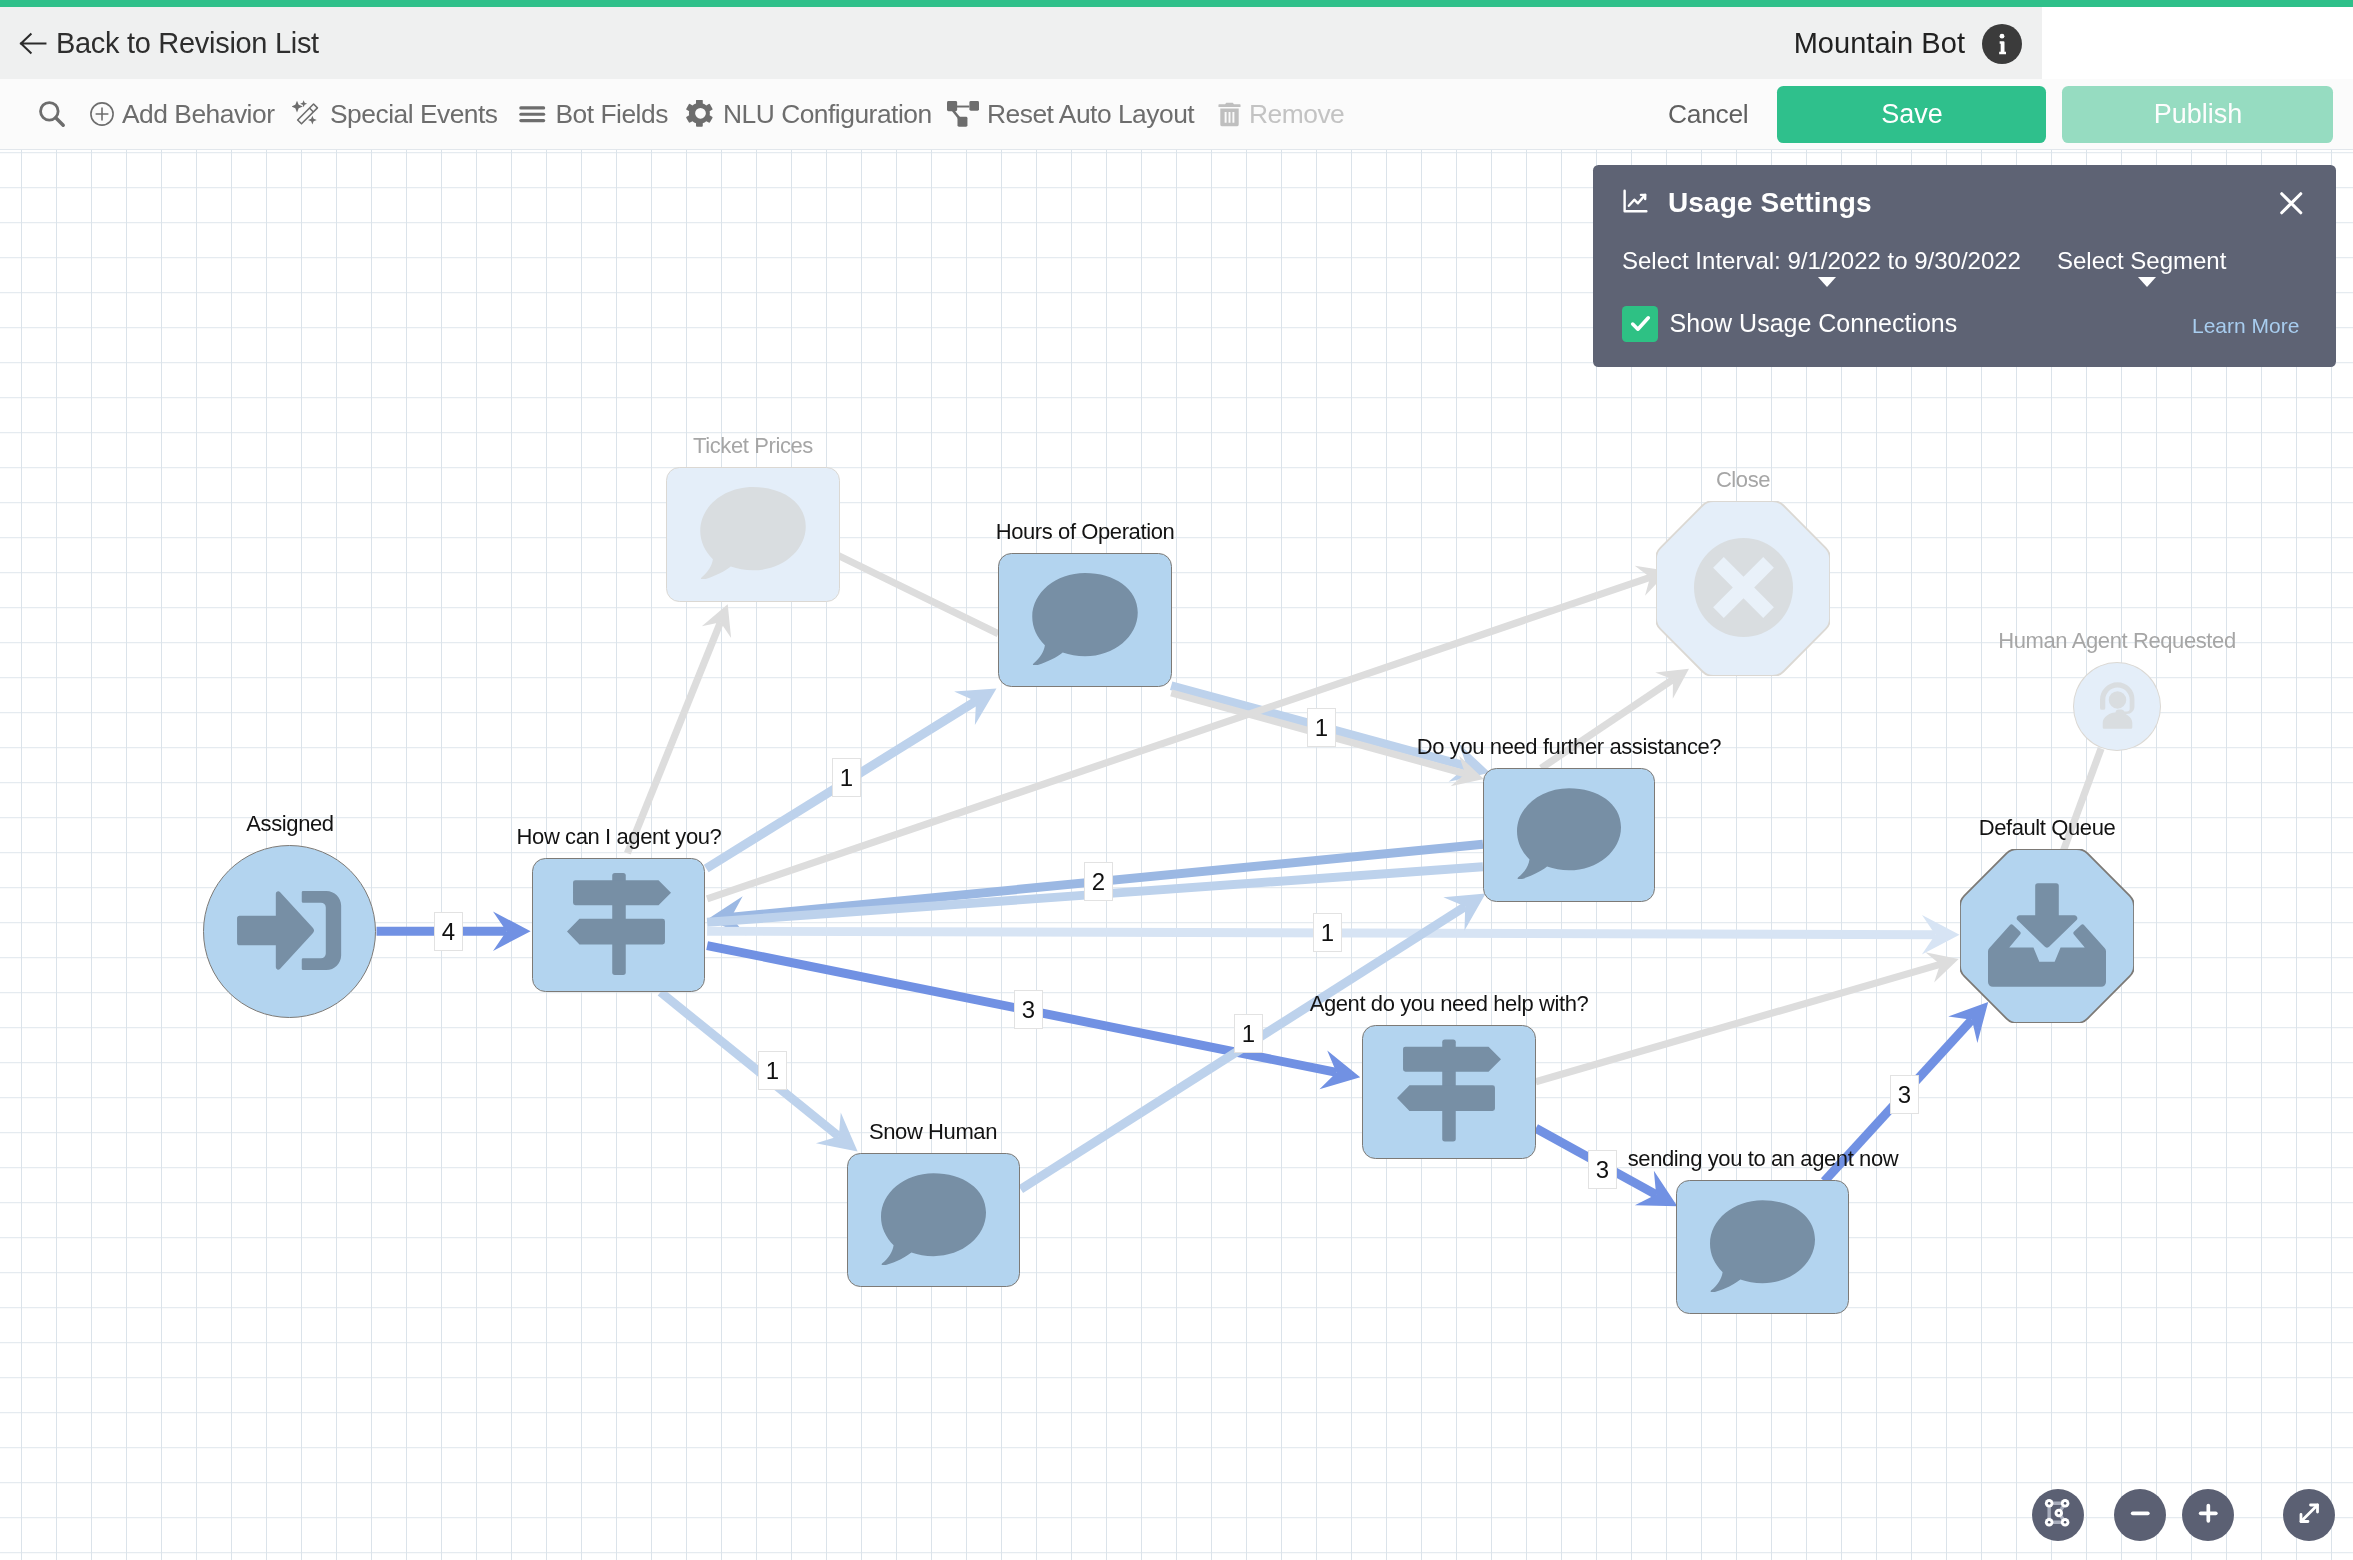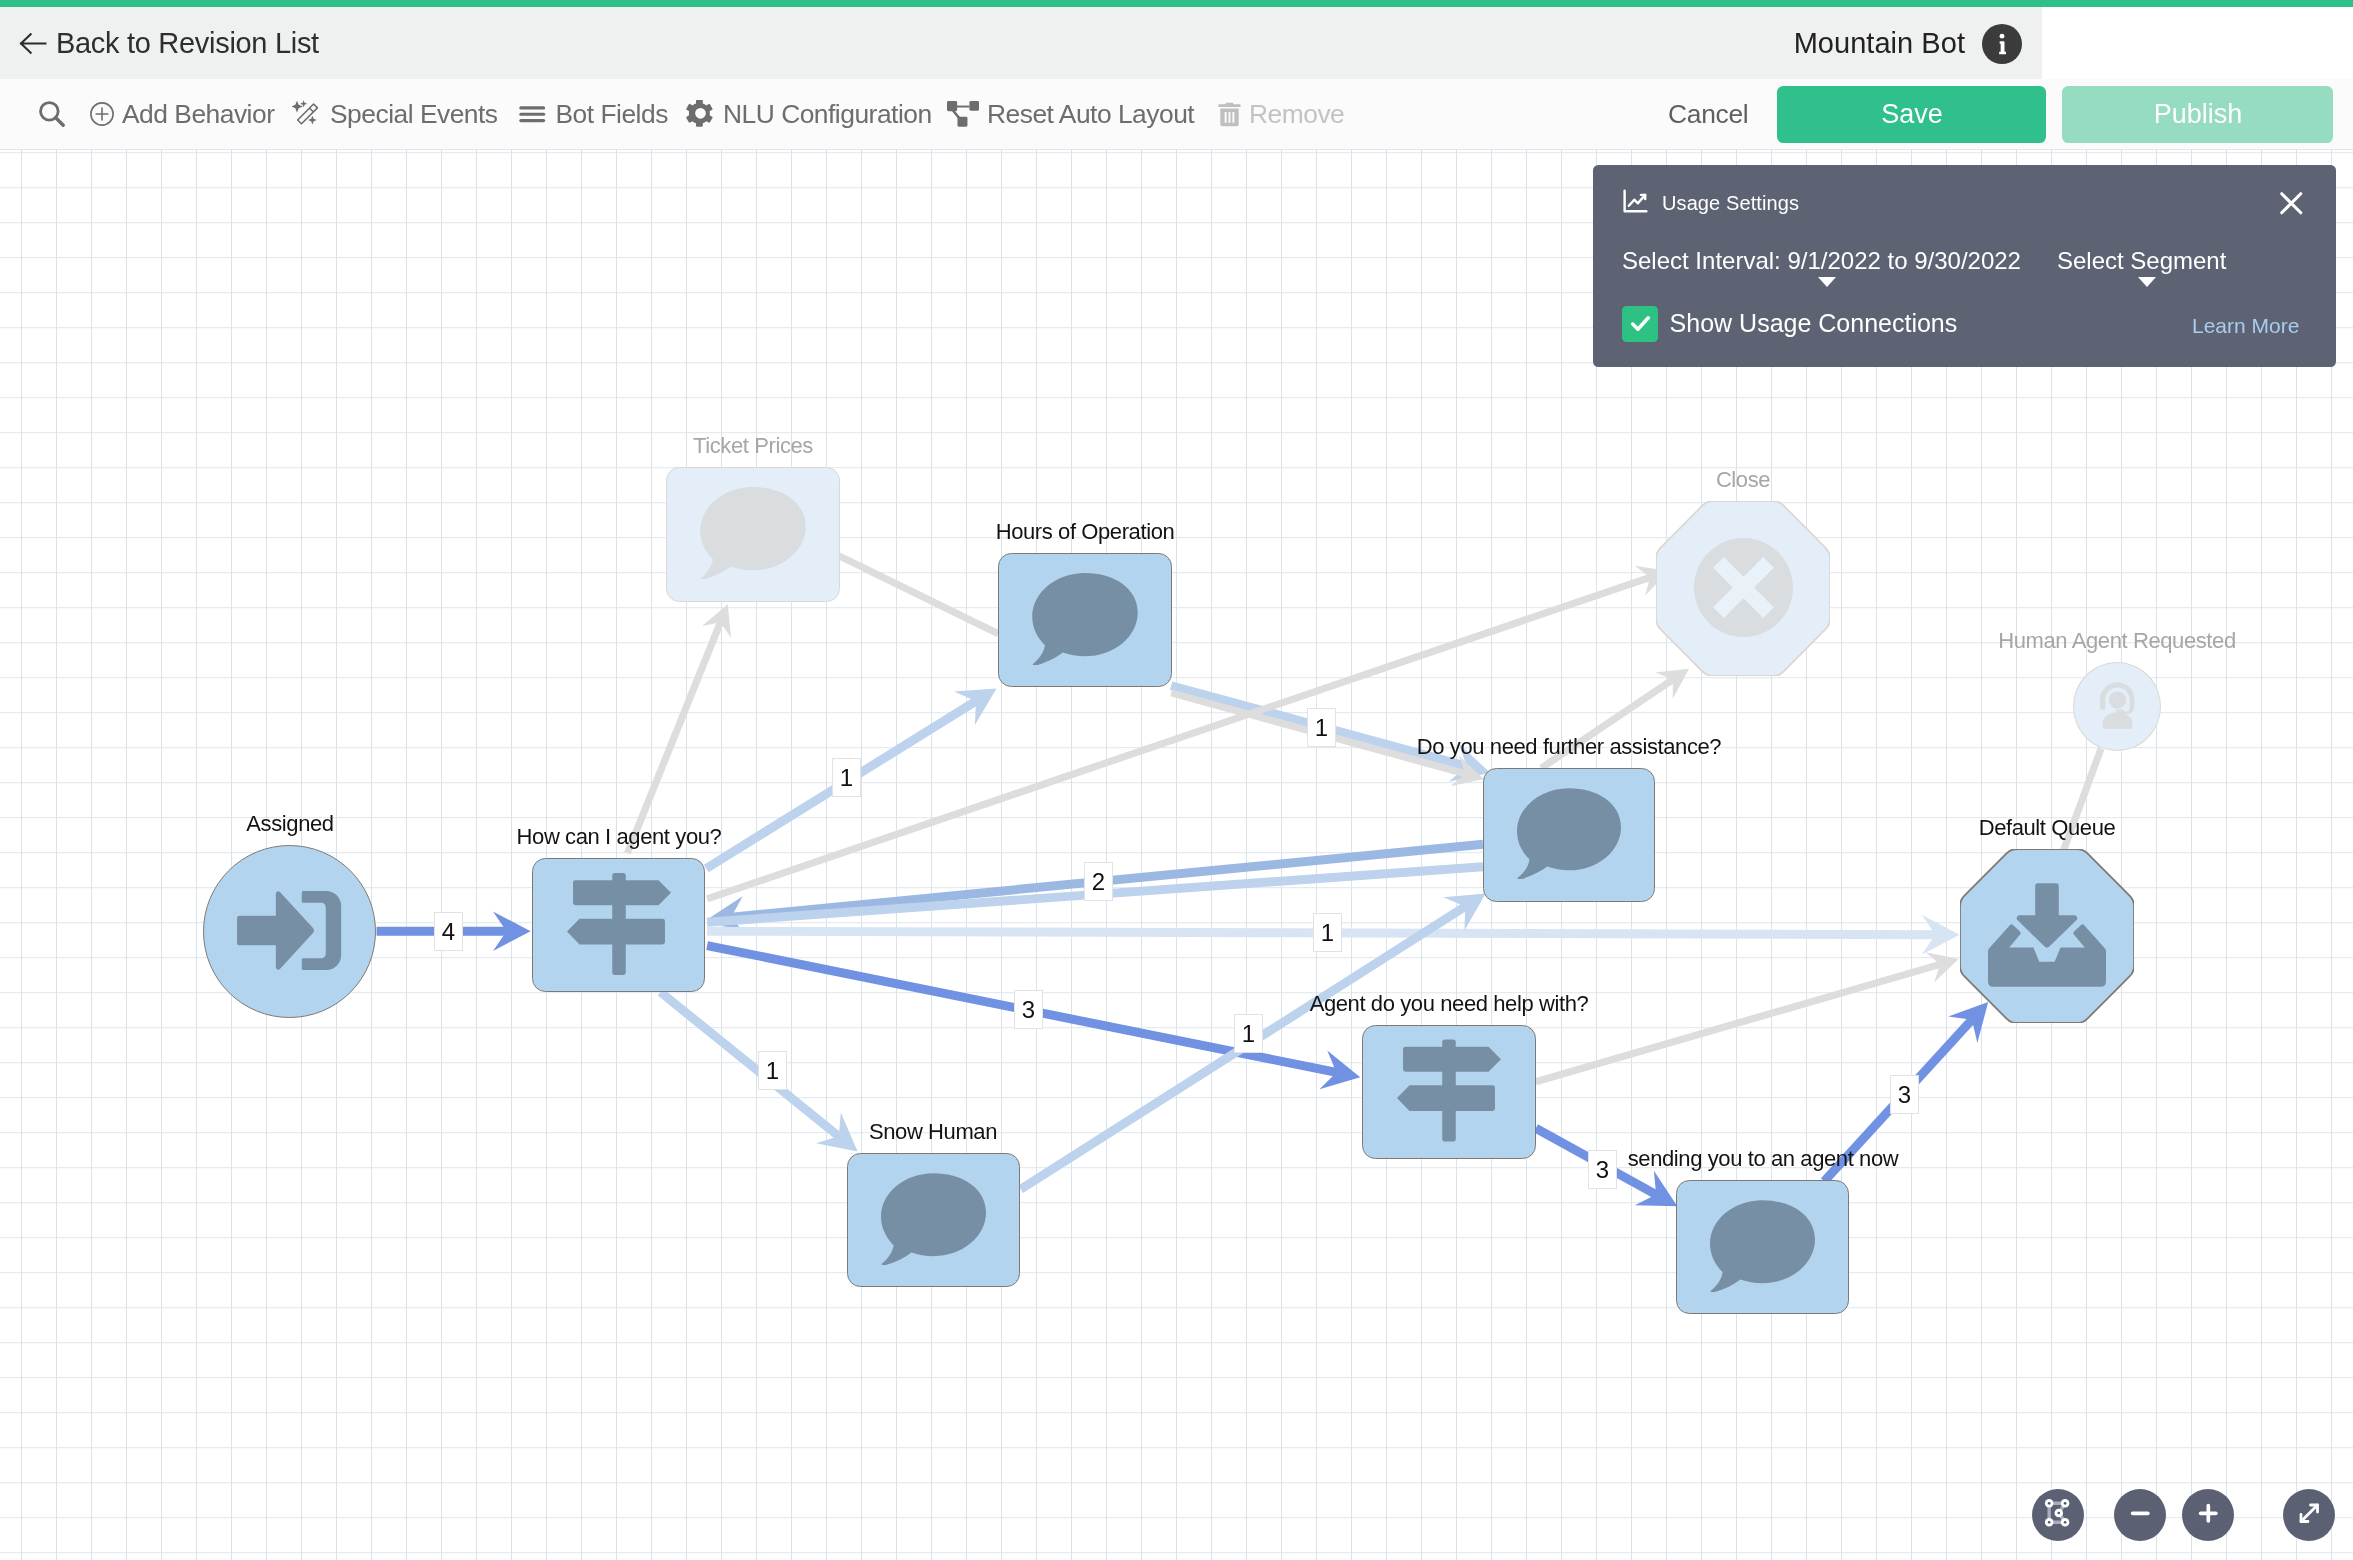--- a/index.html
+++ b/index.html
@@ -56,21 +56,21 @@
   .node-label.faded{color:#a6a6a6;}
   .shape{position:absolute;}
   .elabel{position:absolute;background:#fff;border:0.9px solid #e2e2e2;
           font-size:24px;color:#111;display:flex;align-items:center;justify-content:center;
           box-sizing:border-box;}
 
   
   .usage{position:absolute;left:1593px;top:15.2px;width:743px;height:202px;
          background:#5e6374;border-radius:5.4px;color:#fff;box-sizing:border-box;}
   .usage-title{position:absolute;left:28px;top:20px;display:flex;align-items:center;height:36px;}
-  .usage-title .t{font-size:20px;font-weight:400;margin-left:12px;letter-spacing:0.1px;}
+  .usage-title .t{font-size:28px;font-weight:700;margin-left:18px;letter-spacing:0.1px;}
   .usage-close{position:absolute;left:683px;top:23px;width:30.5px;height:30.5px;cursor:pointer;}
   .usage-row2{position:absolute;left:29px;top:81px;display:flex;align-items:center;height:39px;white-space:nowrap;}
   .dd{display:flex;align-items:center;cursor:pointer;flex-direction:column;}
   .dd .t{font-size:24px;color:#fff;}
   .caret{width:0;height:0;border-left:9px solid transparent;border-right:9px solid transparent;
          border-top:10px solid #fff;margin-left:11.6px;position:relative;top:2.7px;}
   .usage-row3{position:absolute;left:29px;top:139px;display:flex;align-items:center;height:39px;}
   .chk{width:36px;height:36px;border-radius:4.5px;background:#2ec184;display:flex;
        align-items:center;justify-content:center;cursor:pointer;flex:0 0 auto;}
   .usage-row3 .t{font-size:25px;margin-left:11.6px;white-space:nowrap;}

